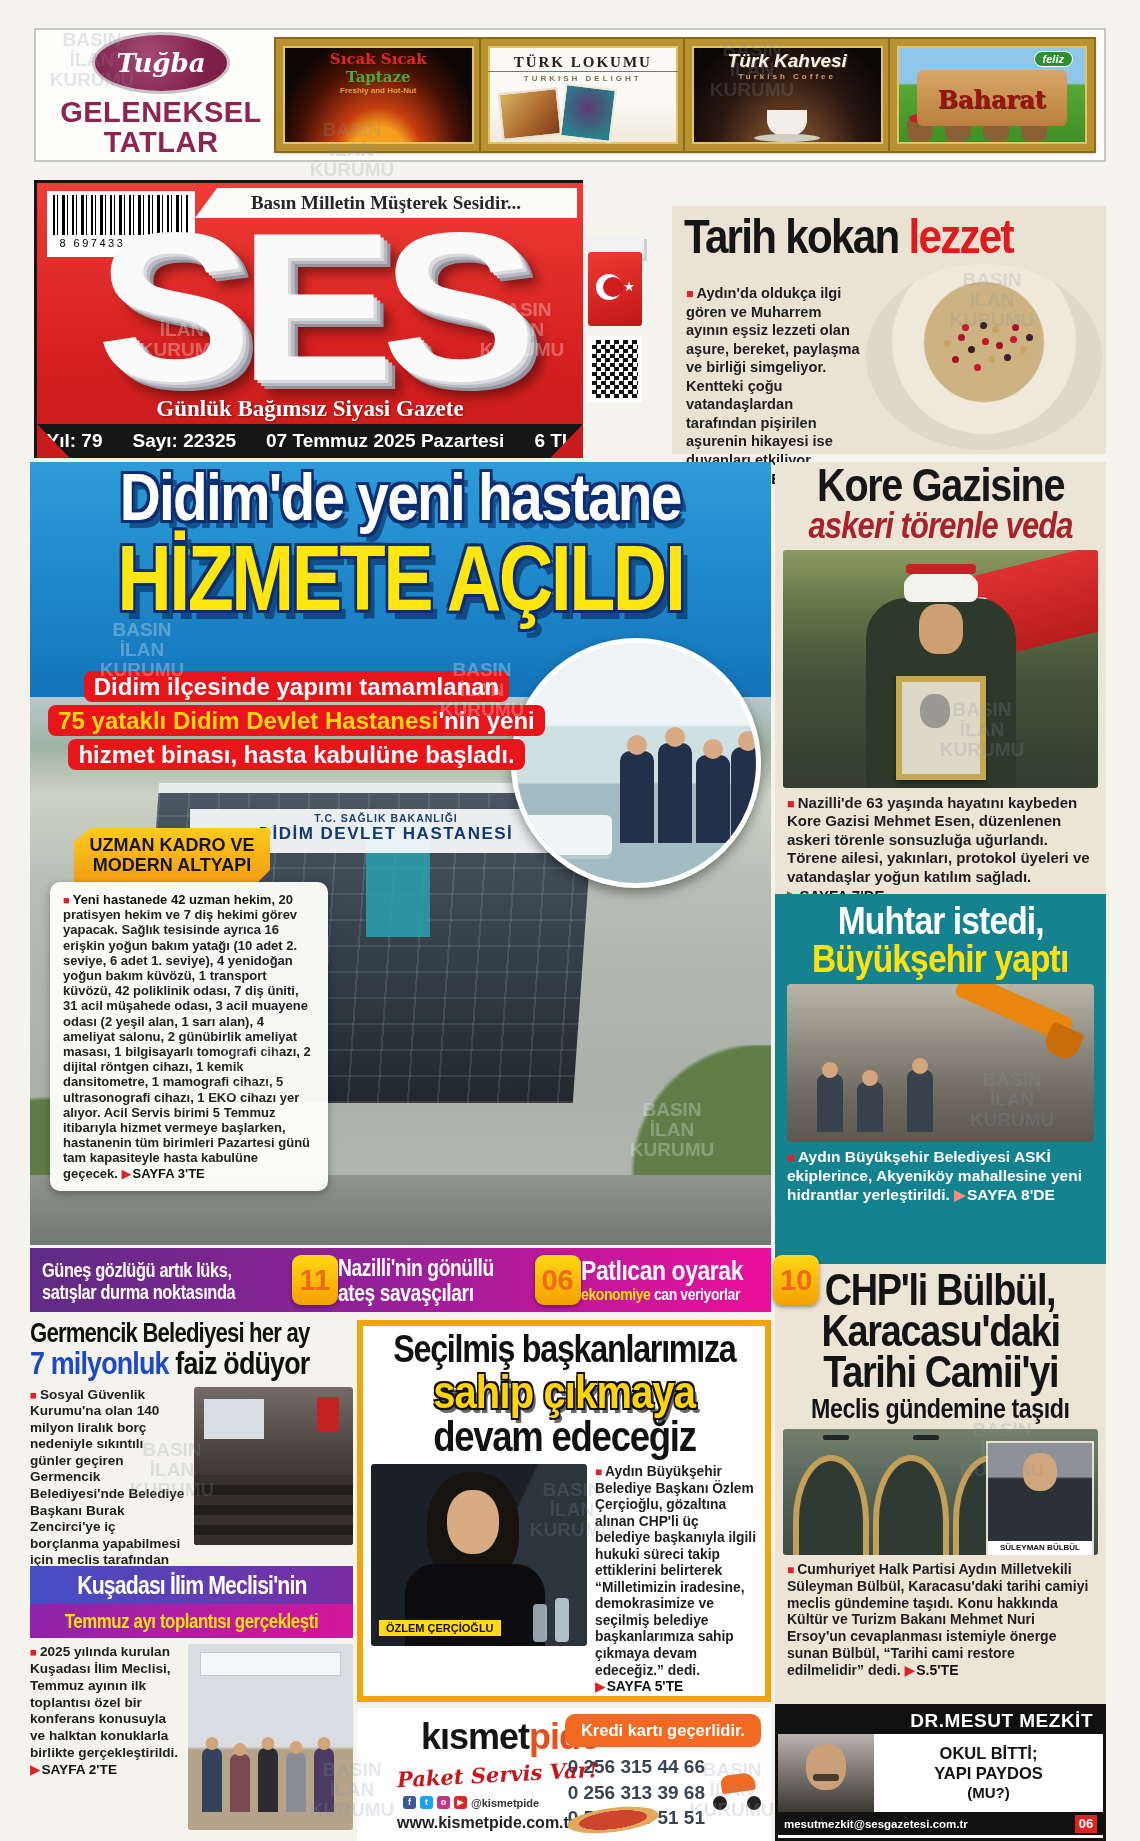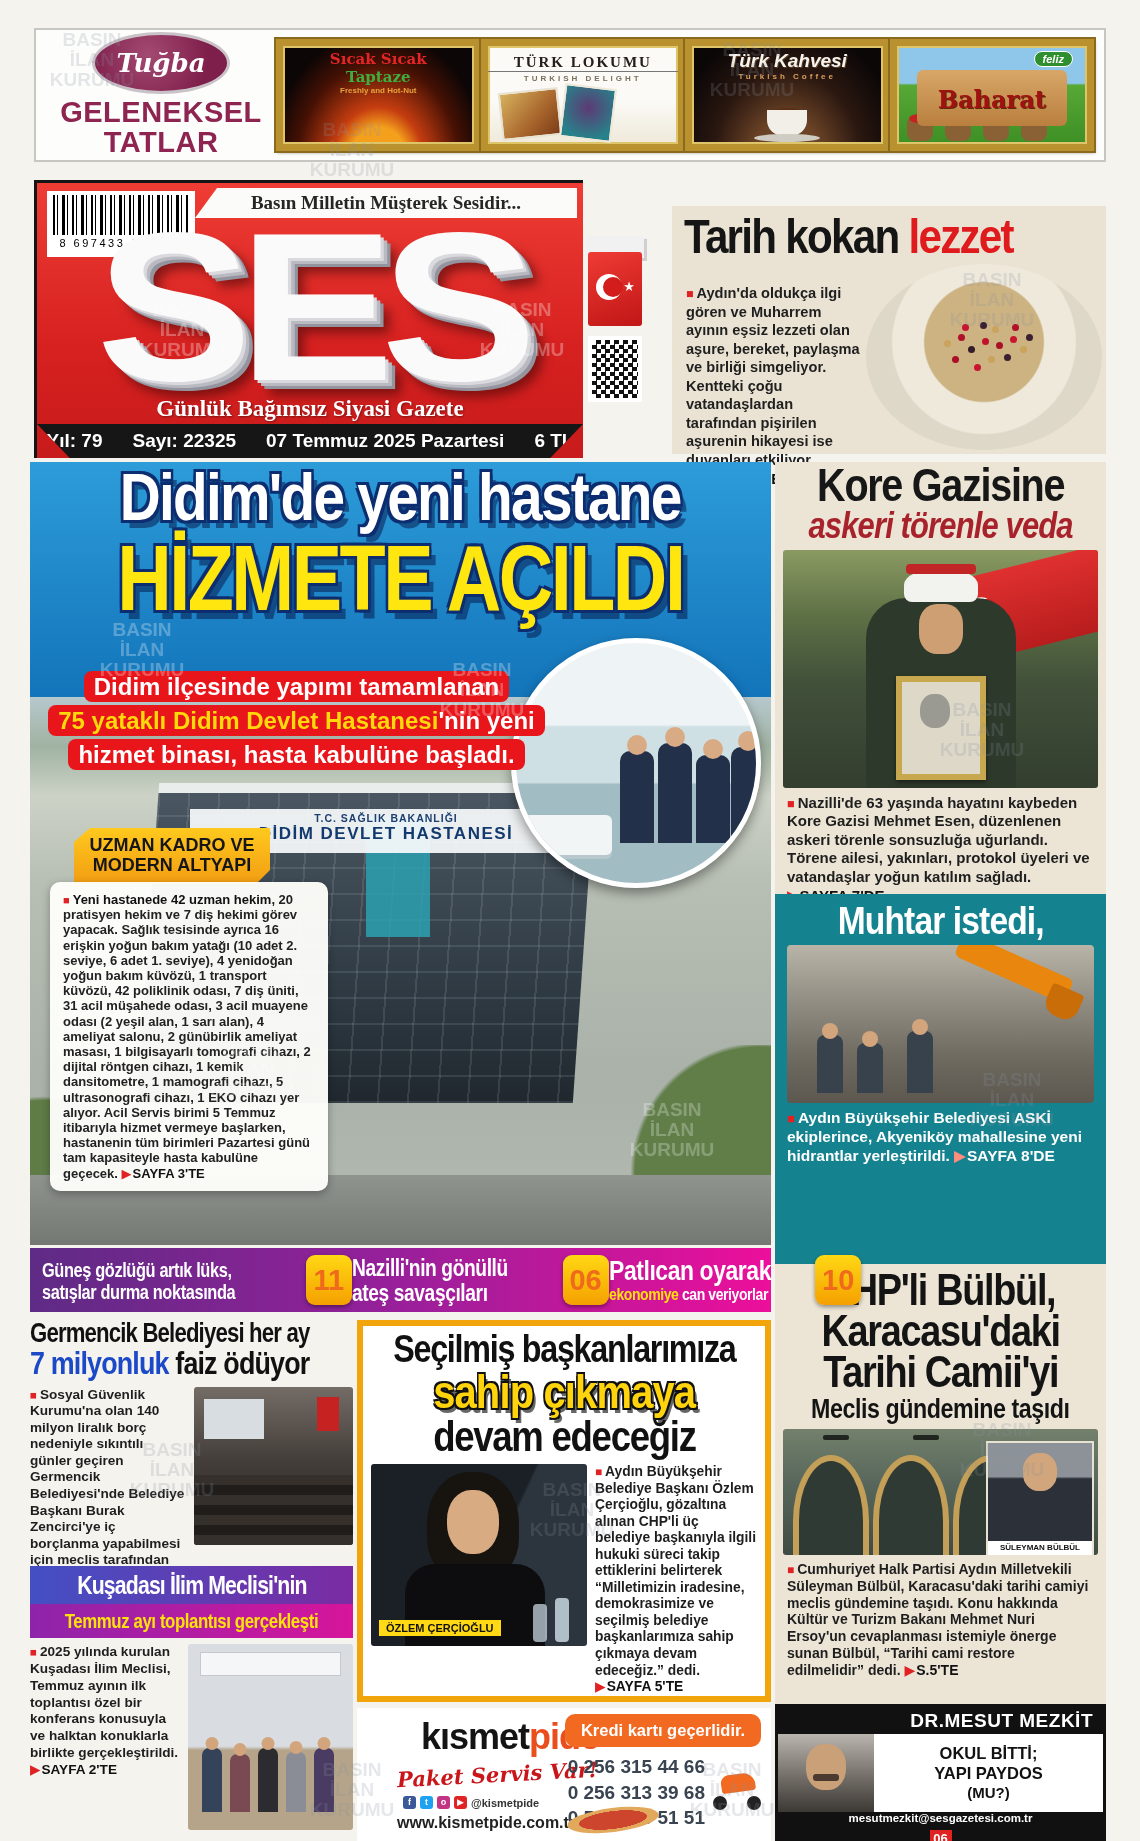--- a/index.html
+++ b/index.html
@@ -167,28 +167,28 @@
   .chp-body{margin:2px 12px;font-size:14px;line-height:1.2;font-weight:700;color:#1e1e1e;}
 
   .mezkit{left:775px;top:1704px;width:331px;height:137px;background:#fff;border:3px solid #111;box-sizing:border-box;}
   .mz-head{height:27px;background:#111;color:#fff;font-size:19px;font-weight:800;display:flex;align-items:center;justify-content:flex-end;padding:0 10px;letter-spacing:.5px;}
   .mz-row{display:flex;height:78px;}
   .mz-ph{width:96px;background:linear-gradient(180deg,#b9b4ae 0%,#6d6862 60%,#3c3834 100%);position:relative;}
   .mz-ph i{position:absolute;left:50%;top:10px;transform:translateX(-50%);width:40px;height:46px;background:#caa078;border-radius:45%;display:block;}
   .mz-ph u{position:absolute;left:50%;top:40px;transform:translateX(-50%);width:26px;height:7px;background:#4a3a30;border-radius:3px;display:block;}
   .mz-tt{flex:1;text-align:center;align-self:center;font-weight:800;color:#111;line-height:1.2;}
   .mz-tt .a{font-size:16.5px;} .mz-tt .b{font-size:16.5px;} .mz-tt .c{font-size:15px;}
-  .mz-foot{height:29px;background:#111;display:flex;align-items:center;padding:0 6px;gap:6px;flex-direction:column;}
+  .mz-foot{height:23px;background:#111;display:flex;align-items:center;padding:0 6px;gap:6px;}
   .mz-mail{flex:1;color:#fff;font-size:11.5px;font-weight:700;}
   .mz-badge{width:22px;height:18px;background:#e02222;color:#fff;font-size:13px;font-weight:800;text-align:center;line-height:18px;}
 
   
   .teasers{left:30px;top:1248px;width:741px;height:64px;background:linear-gradient(90deg,#5e2b85 0%,#96209a 48%,#ec0f9b 100%);
            display:flex;align-items:center;justify-content:space-between;padding:0 12px;box-sizing:border-box;}
-  .titem{display:flex;align-items:center;gap:16px;}
+  .titem{display:flex;align-items:center;gap:2px;}
   .t-txt{color:#fff;font-weight:800;line-height:1;letter-spacing:-.5px;}
   .t-txt .l{display:block;font-size:21px;margin:1px 0;}
   .t3 .l1{font-size:27px;} .t3 .l2{font-size:16.5px;} .t3 .yl{color:#ffe20c;}
   .t-badge{width:46px;height:50px;border-radius:9px;background:linear-gradient(180deg,#ffd814,#f5a000);
            display:flex;align-items:center;justify-content:center;font-size:29px;font-weight:800;color:#ef6a1a;
            box-shadow:0 2px 4px rgba(0,0,0,.4);flex:none;}
 
   
   .germ{left:30px;top:1320px;width:323px;height:242px;}
   .g-h1{font-size:27px;font-weight:800;color:#111;letter-spacing:-1px;line-height:1;}
@@ -396,20 +396,21 @@
           </div>
       </div>
     </div>
     <div class="kore-body">
       <span class="bullet">■</span><span>Nazilli'de 63 yaşında hayatını kaybeden Kore Gazisi Mehmet Esen, düzenlenen askeri törenle sonsuzluğa uğurlandı. Törene ailesi, yakınları, protokol üyeleri ve vatandaşlar yoğun katılım sağladı. </span><span class="arrow">▶</span><span class="pref">SAYFA 7'DE</span>
     </div>
   </div>
 
   <div class="abs muhtar">
     <div class="mu-h1"><span class="cx">Muhtar istedi,</span></div>
+    <div class="mu-h2"><span class="cx">Büyükşehir yaptı</span></div>
     <div class="mu-ph">
       <div class="digger">
           <i></i>
         </div>
       <span class="wkr" style="left:30px">
           <i></i>
         </span>
       <span class="wkr" style="left:70px;height:50px">
           <i></i>
         </span>

